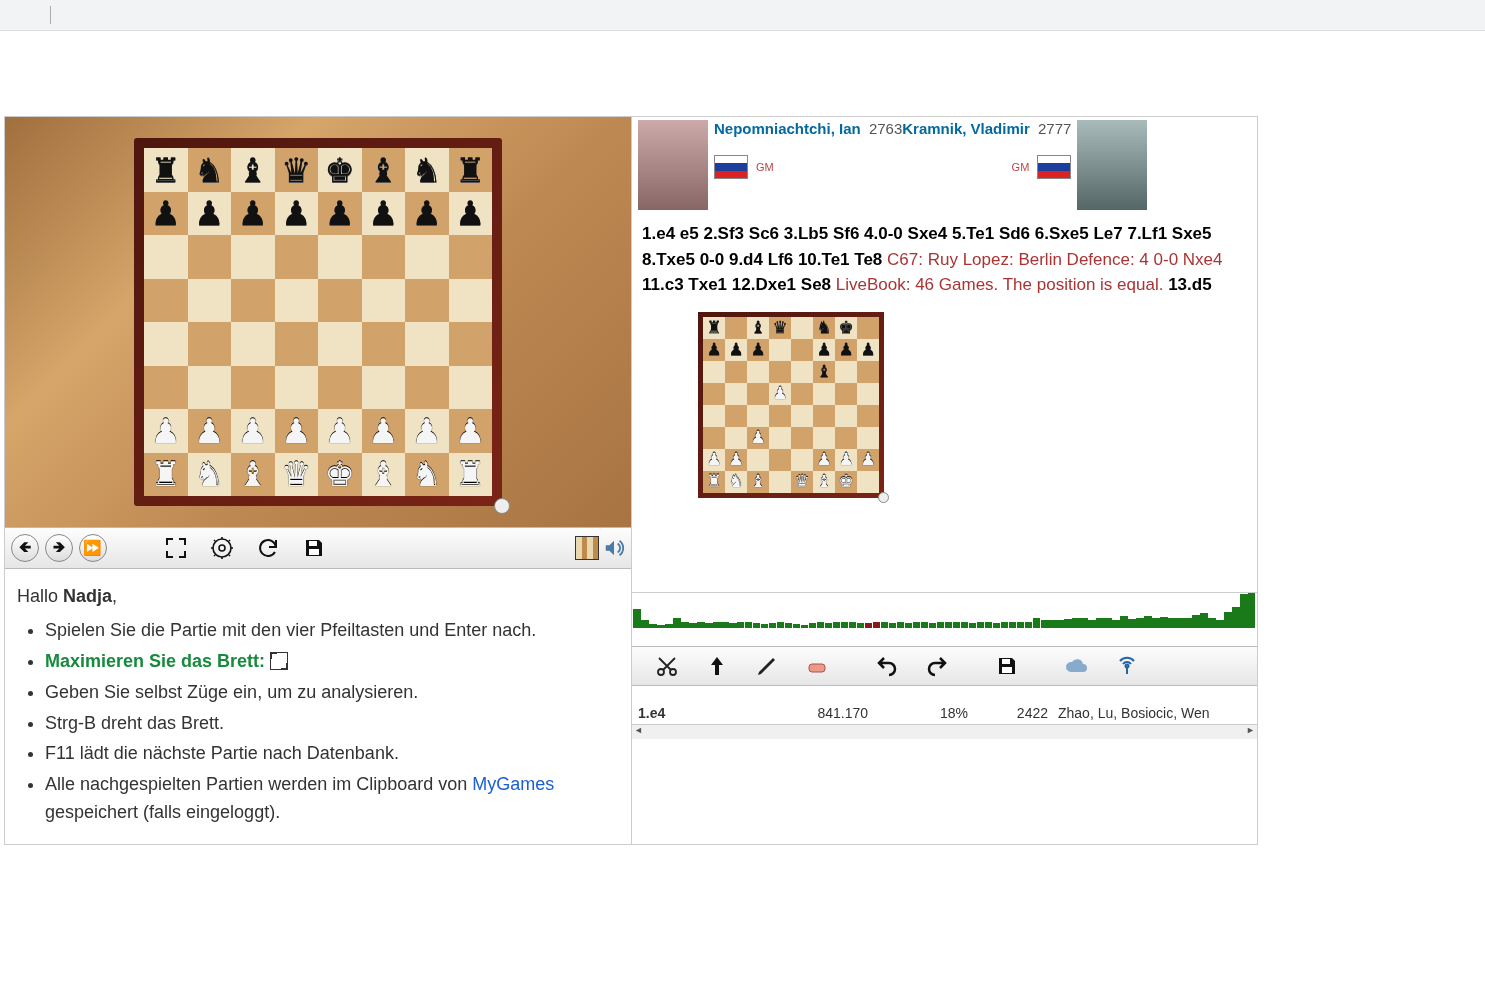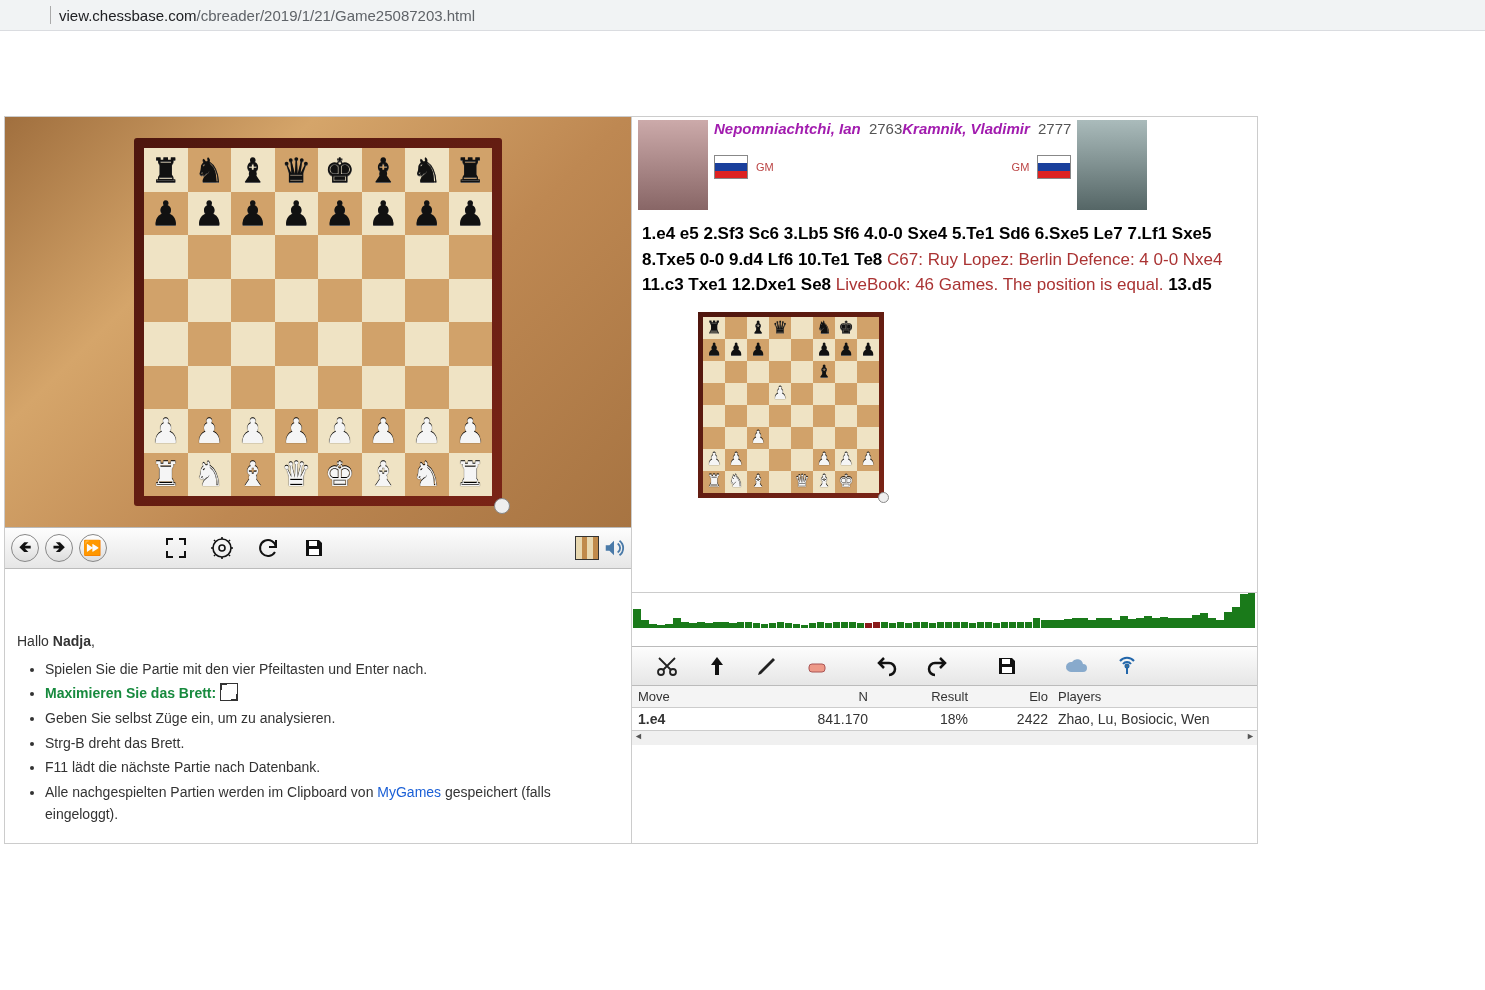--- a/index.html
+++ b/index.html
@@ -24,34 +24,34 @@
   
   .l-tools{height:40px;background:linear-gradient(#fdfdfd,#e6e6e6);border-top:1px solid #bbb;border-bottom:1px solid #bbb;display:flex;align-items:center;padding:0 6px;}
   .navbtn{width:26px;height:26px;border:1px solid #888;border-radius:50%;background:linear-gradient(#fff,#ddd);display:flex;align-items:center;justify-content:center;margin-right:6px;cursor:pointer;color:#111;font-weight:bold;}
   .ticon{width:26px;height:26px;display:flex;align-items:center;justify-content:center;margin:0 10px;cursor:pointer;color:#222;}
   .ticon svg{width:24px;height:24px;}
   .spacer{flex:1;}
   .tiny-board{width:22px;height:22px;display:grid;grid-template-columns:repeat(4,1fr);grid-template-rows:repeat(4,1fr);border:1px solid #333;margin-right:4px;}
   .tiny-board div:nth-child(odd){background:#e8d8b0;} .tiny-board div:nth-child(even){background:#c08a4b;}
   .speaker{width:22px;height:22px;color:#4a7aa8;}
   
-  .hints{padding:14px 12px; font-size:14px; line-height:1.55;margin-top:48px;}
+  .hints{padding:14px 12px; font-size:18px; line-height:1.55;}
   .hints ul{margin:6px 0 0 28px;padding:0;}
   .hints li{margin:3px 0;}
   .link{color:#1a5fd6;}
   .green{color:#178a3e;font-weight:bold;}
   .maxicon{display:inline-block;width:16px;height:16px;border:1px solid #333;vertical-align:-3px;position:relative;}
   .maxicon::before,.maxicon::after{content:'';position:absolute;width:5px;height:5px;border:1px solid #333;}
   .maxicon::before{top:0;left:0;border-right:none;border-bottom:none;}
   .maxicon::after{bottom:0;right:0;border-left:none;border-top:none;}
   
   .ghead{display:flex;padding:3px 6px;align-items:flex-start;min-height:92px;}
   .player-photo{width:70px;height:90px;background:#555;}
   .pblock{display:flex;flex-direction:column;font-size:15px;}
-  .pname{font-weight:bold;color:#a21caf;font-style:italic;}
+  .pname{font-weight:bold;color:#0369a1;}
   .prating{color:#555;font-weight:normal;margin-left:4px;}
   .flagrow{display:flex;align-items:center;margin-top:18px;}
   .flag{width:32px;height:22px;display:flex;flex-direction:column;border:1px solid #888;}
   .flag .s{flex:1;}
   .gm{color:#b44;font-size:11px;margin:0 8px;}
   .ghead-center{flex:1;text-align:center;}
   .score{font-weight:bold;font-size:18px;margin-top:4px;}
   .event{font-size:15px;margin-top:14px;}
   .loc{font-style:italic;color:#444;font-size:13px;}
   .anno{font-size:13px;color:#333;}
@@ -70,34 +70,31 @@
   
   .evalrow{height:35px;border-top:1px solid #ccc;background:#fff;}
   .bars{height:35px;display:flex;align-items:flex-end;padding:0 1px;}
   .bars div{flex:1;background:#1a7a1a;margin:0 0.3px;}
   .evalstatus{height:20px;font-size:11px;color:#444;padding:2px 4px;background:#f4f4f4;border-top:1px solid #ddd;border-bottom:1px solid #ddd;}
   
   .r-tools{height:38px;background:linear-gradient(#fdfdfd,#e6e6e6);border-top:1px solid #bbb;border-bottom:1px solid #bbb;display:flex;align-items:center;padding:0 10px;}
   .r-tools .ticon{margin:0 12px;}
   
   .book-head{display:flex;font-size:13px;color:#333;background:#f4f4f4;border-bottom:1px solid #ccc;padding:3px 6px;}
-  .book-row{display:flex;font-size:14px;padding:3px 6px;}
+  .book-row{display:flex;font-size:14px;padding:3px 6px;margin-top:16px;}
   .c1{width:100px;} .c2{width:130px;text-align:right;padding-right:30px;} .c3{width:70px;text-align:right;padding-right:10px;} .c4{width:70px;text-align:right;padding-right:10px;} .c5{flex:1;}
   .scroll{height:14px;background:#f0f0f0;border-top:1px solid #ccc;position:relative;}
   .scroll::before{content:'◄';position:absolute;left:2px;font-size:9px;color:#555;top:0;}
   .scroll::after{content:'►';position:absolute;right:2px;font-size:9px;color:#555;top:0;}
 </style>
 </head>
 <body>
 
 <div class="url-bar">
   <div class="divider"></div>
-  <span class="url">
-    <span class="host">view.chessbase.com</span><span class="path">/cbreader/2019/1/21/Game25087203.html</span>
-  </span>
 </div>
 
 <div class="app">
 
   <div class="left">
     <div class="board-wrap">
       <div class="board-frame">
         <div class="board" id="main-board">
             <div class="sq light">
               <span class="p b">♜</span>
@@ -588,27 +585,20 @@
           </svg>
         </div>
       <div class="ticon">
           <svg viewBox="0 0 24 24" fill="none" stroke="#26a" stroke-width="2">
             <path d="M12 20v-8M8 10a5 5 0 0 1 8 0M5 7a9 9 0 0 1 14 0"></path>
             <circle cx="12" cy="12" r="1.5" fill="#c80"></circle>
           </svg>
         </div>
     </div>
 
-    <div class="book-head">
-      <div class="c1">Move</div>
-      <div class="c2">N</div>
-      <div class="c3">Result</div>
-      <div class="c4">Elo</div>
-      <div class="c5">Players</div>
-    </div>
     <div class="book-row">
       <div class="c1"><b>1.e4</b></div>
       <div class="c2">841.170</div>
       <div class="c3">18%</div>
       <div class="c4">2422</div>
       <div class="c5">Zhao, Lu, Bosiocic, Wen</div>
     </div>
     <div class="scroll"></div>
   </div>
 </div>

